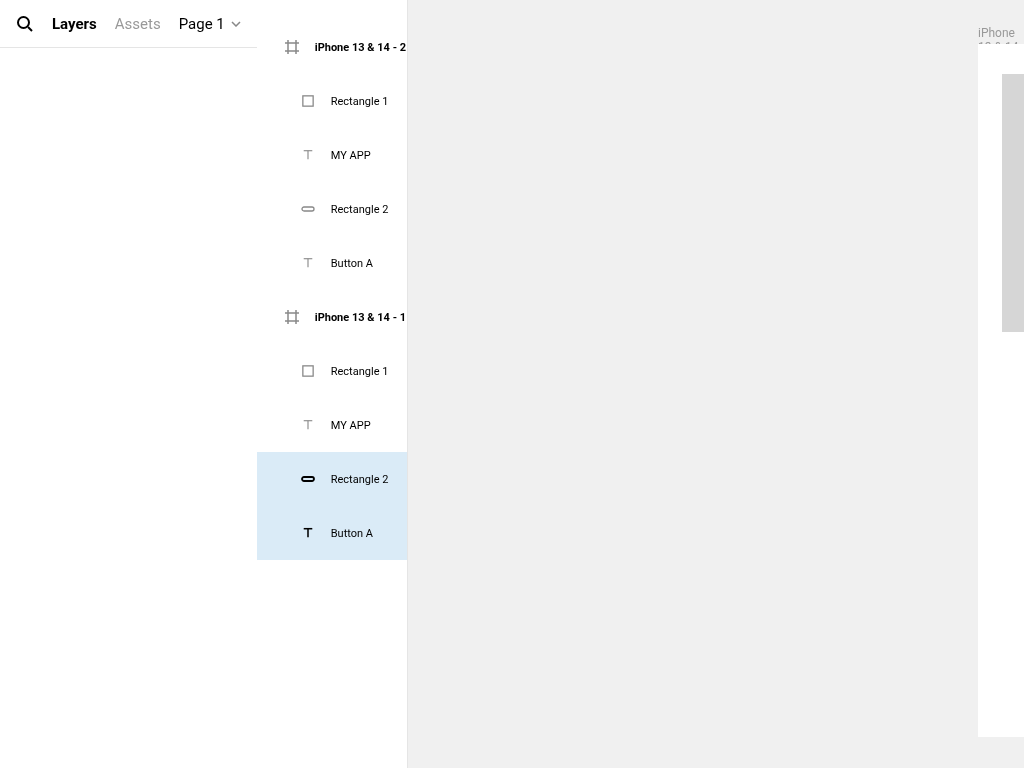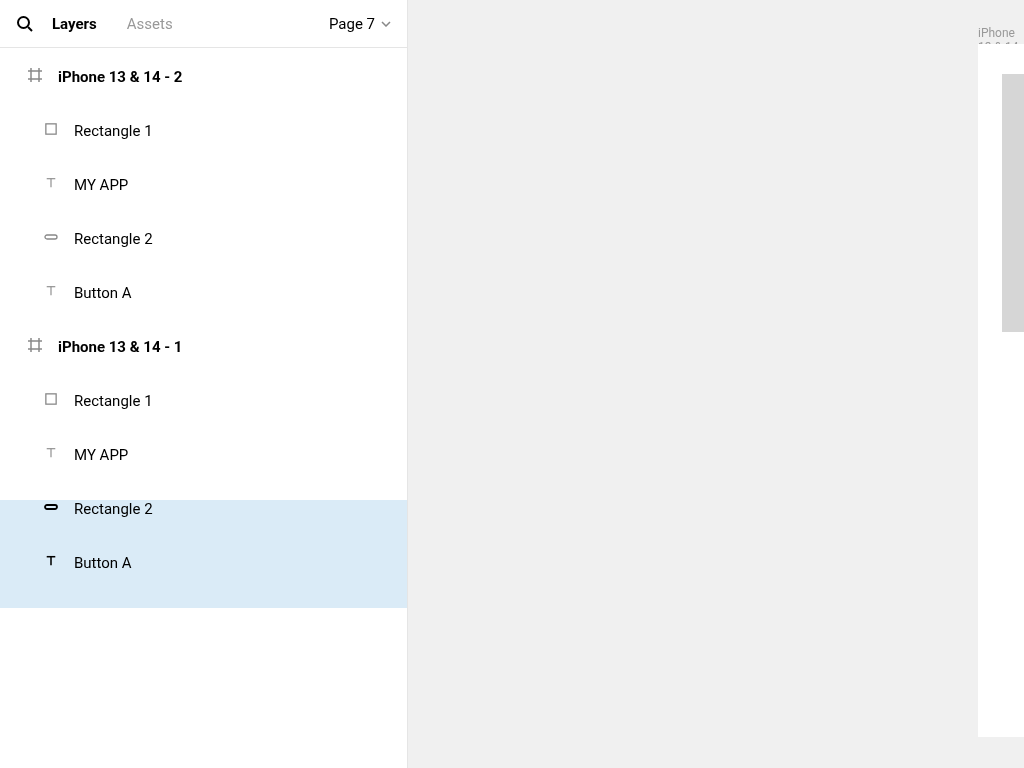--- a/index.html
+++ b/index.html
@@ -10,21 +10,21 @@
       height: 768px;
       overflow: hidden;
       background: #f5f5f5;
     }
     
     .left-panel {
       width: 408px;
       background: #ffffff;
       border-right: 1px solid #e5e5e5;
       display: flex;
-      flex-direction: column;
+      flex-direction: row;
     }
     
     .panel-header {
       height: 48px;
       display: flex;
       align-items: center;
       padding: 0 16px;
       gap: 18px;
       border-bottom: 1px solid #e5e5e5;
     }
@@ -35,21 +35,21 @@
       display: flex;
       align-items: center;
       justify-content: center;
     }
     
     .tab {
       font-size: 15px;
       cursor: pointer;
     }
     .tab.active { font-weight: 700; color: #000; }
-    .tab.inactive { color: #999; margin-left: 12px; }
+    .tab.inactive { color: #999; }
     
     .page-selector {
       margin-left: auto;
       display: flex;
       align-items: center;
       gap: 6px;
       font-size: 15px;
       color: #000;
       cursor: pointer;
     }
@@ -60,23 +60,24 @@
     }
     
     .layers-tree {
       flex: 1;
       padding-top: 20px;
     }
     
     .layer-row {
       height: 54px;
       display: flex;
+      align-items: center;
       padding-left: 28px;
       cursor: pointer;
-      font-size: 15px;
+      font-size: 11px;
     }
     
     .layer-row.frame {
       font-weight: 700;
     }
     
     .layer-row.child {
       padding-left: 44px;
       font-weight: 400;
     }
@@ -147,21 +148,21 @@
   <div class="panel-header">
     <span class="search-icon">
       <svg viewBox="0 0 18 18" width="18" height="18" stroke="#000" stroke-width="2" fill="none">
           <circle cx="7.5" cy="7.5" r="5.5"></circle>
           <line x1="12" y1="12" x2="16" y2="16"></line>
         </svg>
     </span>
     <span class="tab active">Layers</span>
     <span class="tab inactive">Assets</span>
     <div class="page-selector">
-      <span>Page 7</span>
+      <span>Page 1</span>
       <svg class="chevron-down" viewBox="0 0 10 6" stroke="#888" stroke-width="1.5" fill="none">
           <polyline points="1,1 5,5 9,1"></polyline>
         </svg>
     </div>
   </div>
 
   <div class="layers-tree">
 
     <div class="layer-row frame">
       <span class="layer-icon">

